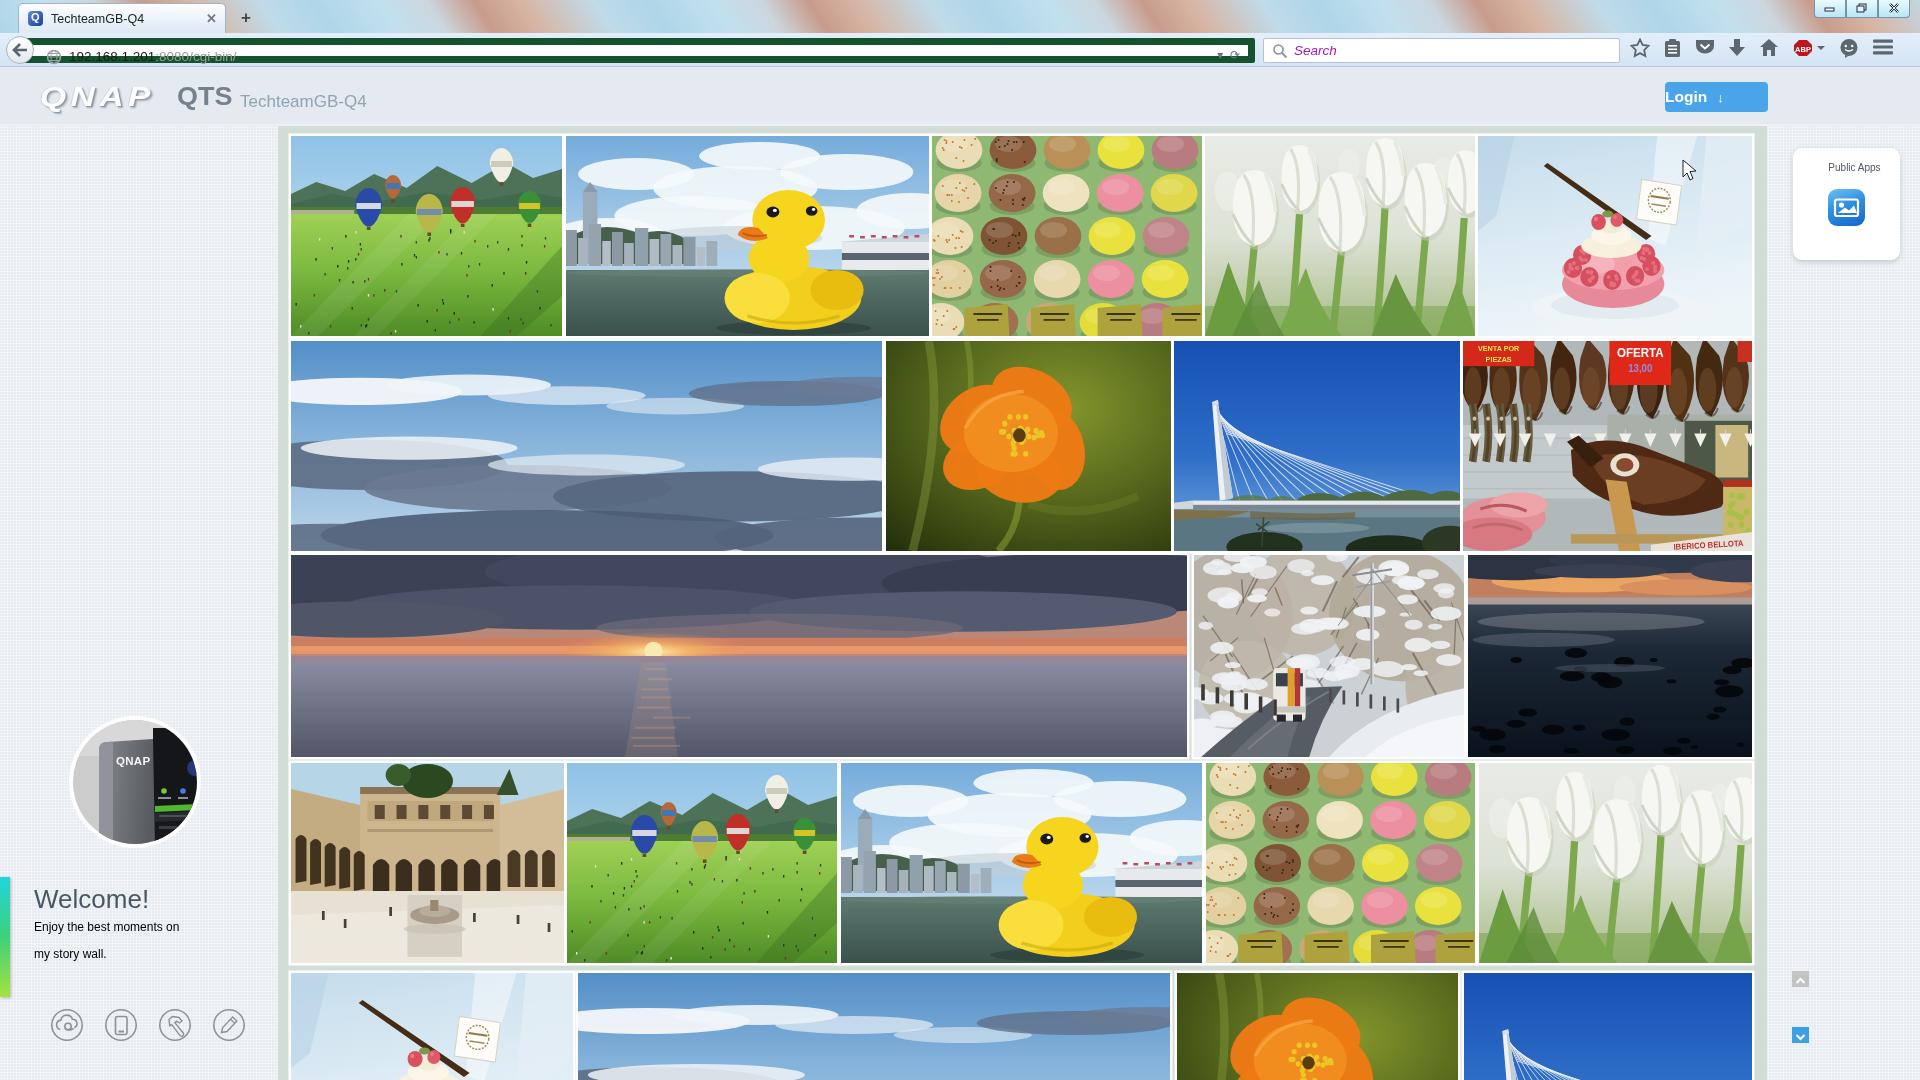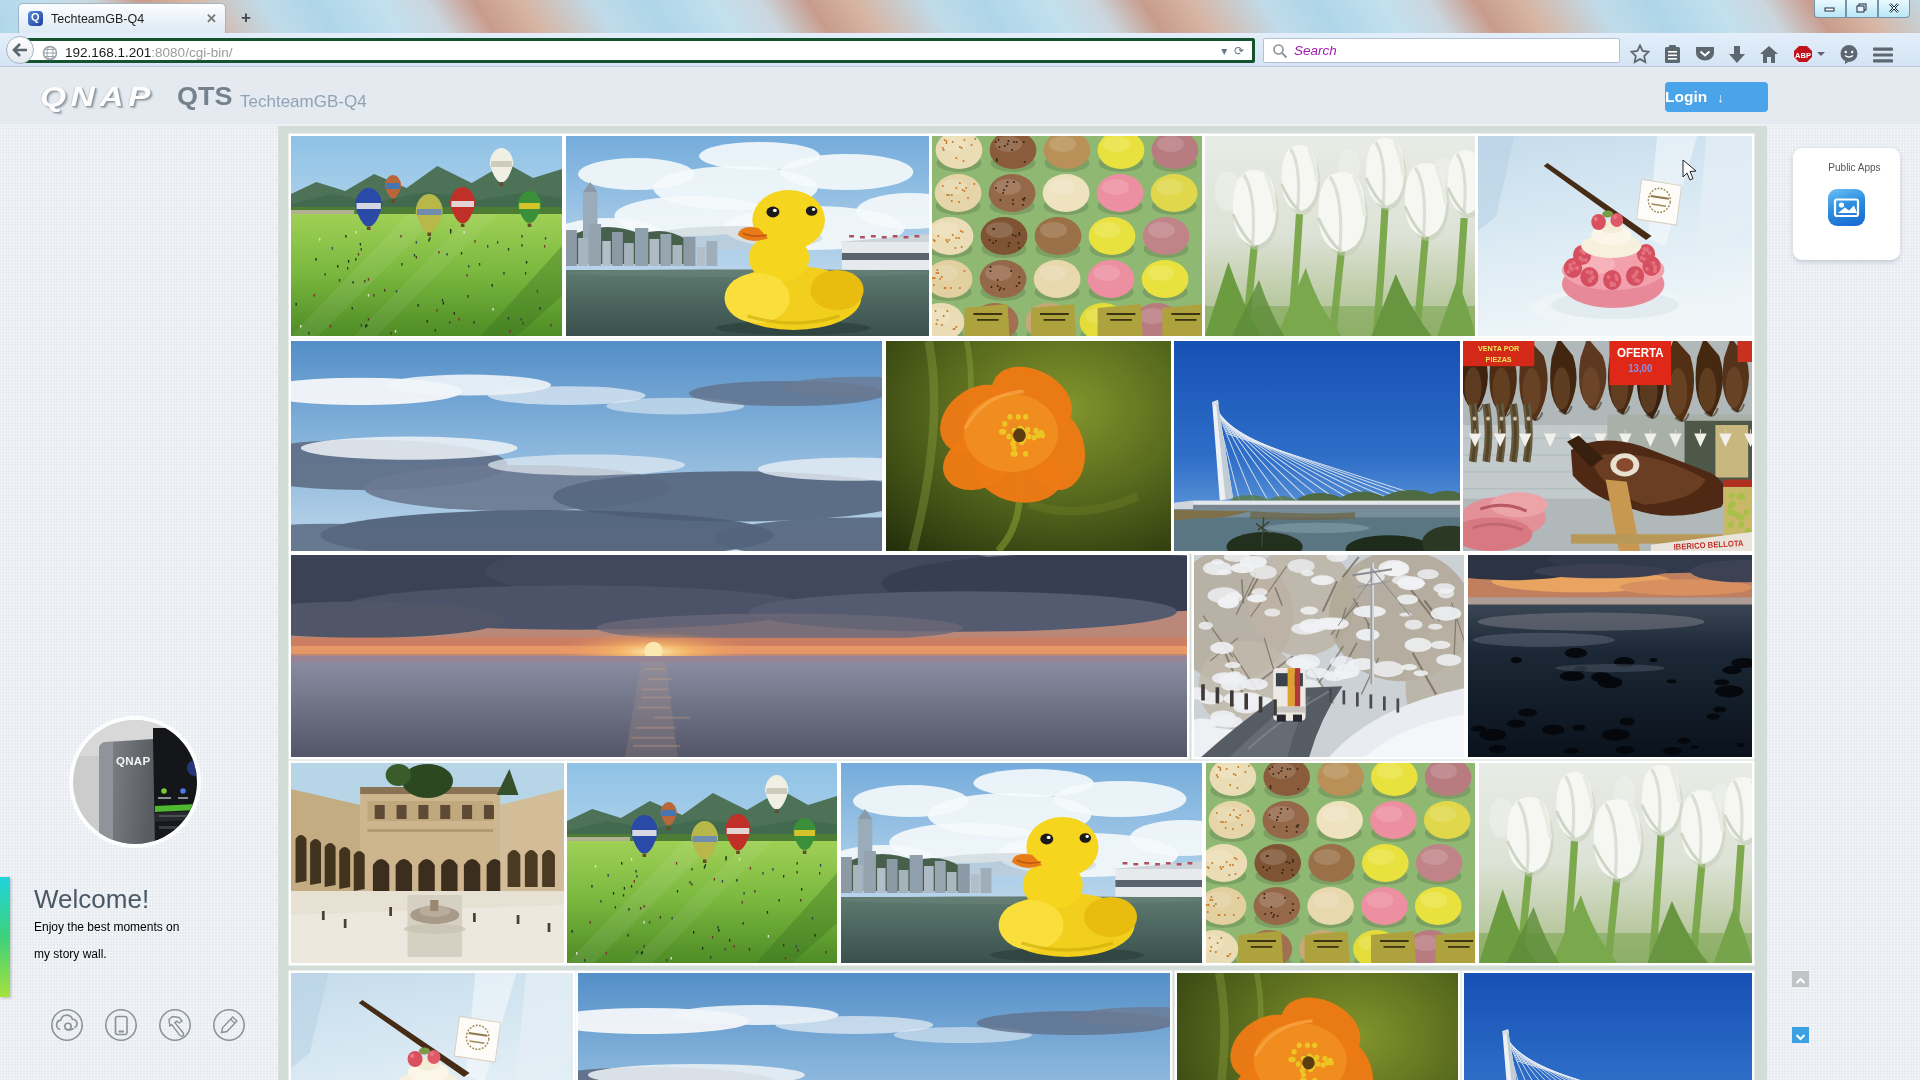--- a/index.html
+++ b/index.html
@@ -23,28 +23,28 @@
 
 #winbtns { right:10px; top:0; width:96px; height:18px; display:flex; }
 #winbtns div { flex:1; background:linear-gradient(#eafaff,#b9e6f5); border:1px solid #7a93a8; border-top:none; color:#1a2a3a; }
 #winbtns div:first-child { border-radius:0 0 0 4px; }
 #winbtns div:last-child { border-radius:0 0 4px 0; }
 #winbtns svg { display:block; margin:3px auto 0; }
 
 #navbar { left:0; top:33px; width:1920px; height:34px; background:linear-gradient(#e3eefa,#d4e4f4); border-bottom:1px solid #b9c9da; }
 #backbtn { left:6px; top:36px; width:28px; height:28px; border-radius:50%; background:linear-gradient(#ffffff,#e4e8ec); border:1px solid #a8b4c0; z-index:3; }
 #backbtn svg { display:block; margin:6px auto 0; }
-#urlfield { left:22px; top:38px; width:1233px; height:25px; background:#fff; border:3px solid #14532d; border-radius:2px; z-index:2; }
+#urlfield { left:22px; top:38px; width:1233px; height:25px; background:#fff; border:7px solid #14532d; border-radius:2px; z-index:2; }
 #urltext { position:absolute; left:40px; top:4px; font-size:13.5px; color:#1a1a1a; }
 #urltext span { color:#9a9a9a; }
 #urlglobe { position:absolute; left:17px; top:4px; }
 #urlright { position:absolute; right:8px; top:3px; color:#6a7684; font-size:12px; }
 #searchfield { left:1263px; top:38px; width:357px; height:25px; background:#fff; border:1px solid #b4c2d2; border-radius:2px; }
 #searchfield .ph { position:absolute; left:30px; top:4px; font-size:13.5px; font-style:italic; color:#a21caf; }
-#navicons { left:1630px; top:38px; height:26px; display:flex; align-items:flex-end; gap:13px; }
+#navicons { left:1630px; top:38px; height:26px; display:flex; align-items:flex-start; gap:13px; }
 
 #qtsheader { left:0; top:67px; width:1920px; height:59px; background:#e4eaf0; border-bottom:2px solid #eef1f4; }
 #qnaplogo { position:absolute; left:40px; top:13px; font-size:30px; font-weight:bold; font-style:italic; letter-spacing:4px;
  color:#fdfdfe; text-shadow:-1px -1px 0 #cdd3da, 1px 1px 1px #8d979e, 2px 2px 2px #a8b0b8; transform:scale(1.12,0.95); transform-origin:left center; }
 #qtstext { position:absolute; left:177px; top:14px; font-size:27px; font-weight:bold; color:#75828d; transform:scaleY(0.95); }
 #qtsname { position:absolute; left:240px; top:25px; font-size:17px; color:#8fa3b6; }
 #loginbtn { position:absolute; left:1665px; top:15px; width:103px; height:30px; background:#49a4e9; border-radius:4px;
  color:#fff; font-size:15.5px; font-weight:bold; line-height:29px; }
 #loginbtn span { font-weight:normal; font-size:13px; margin-left:10px; }
 

